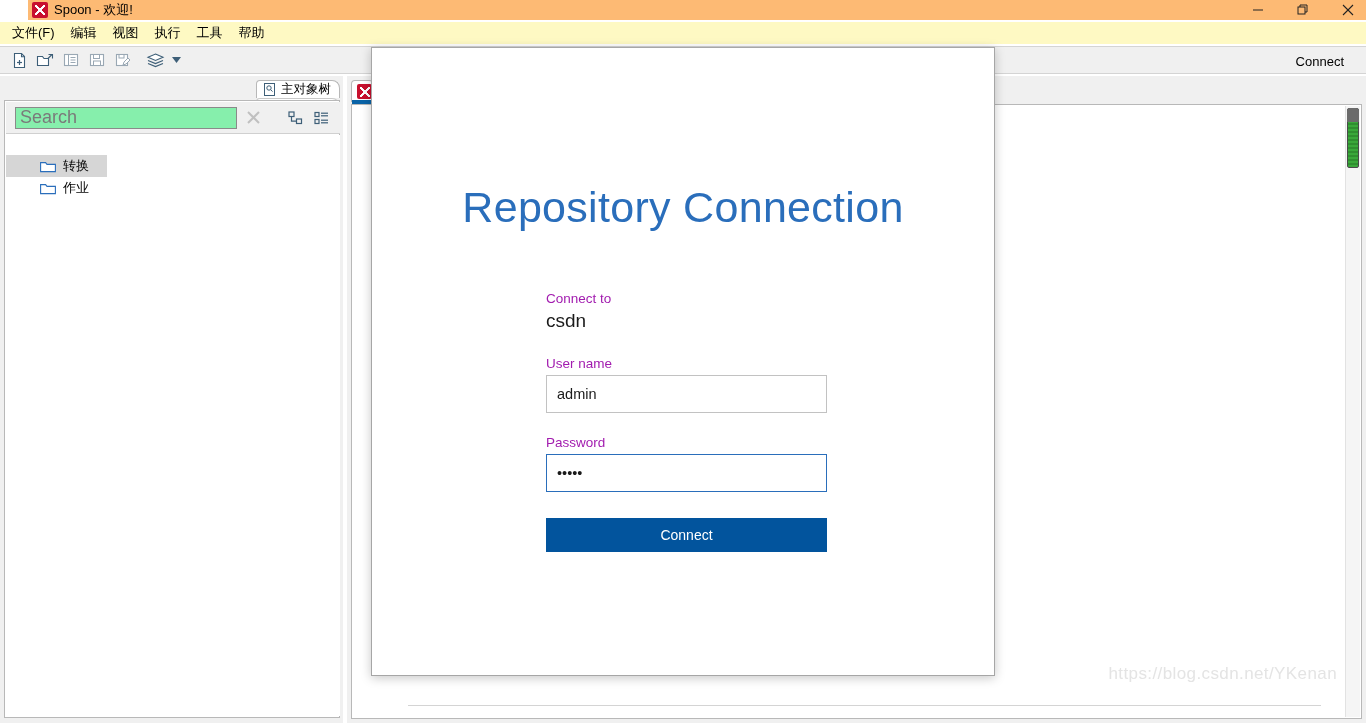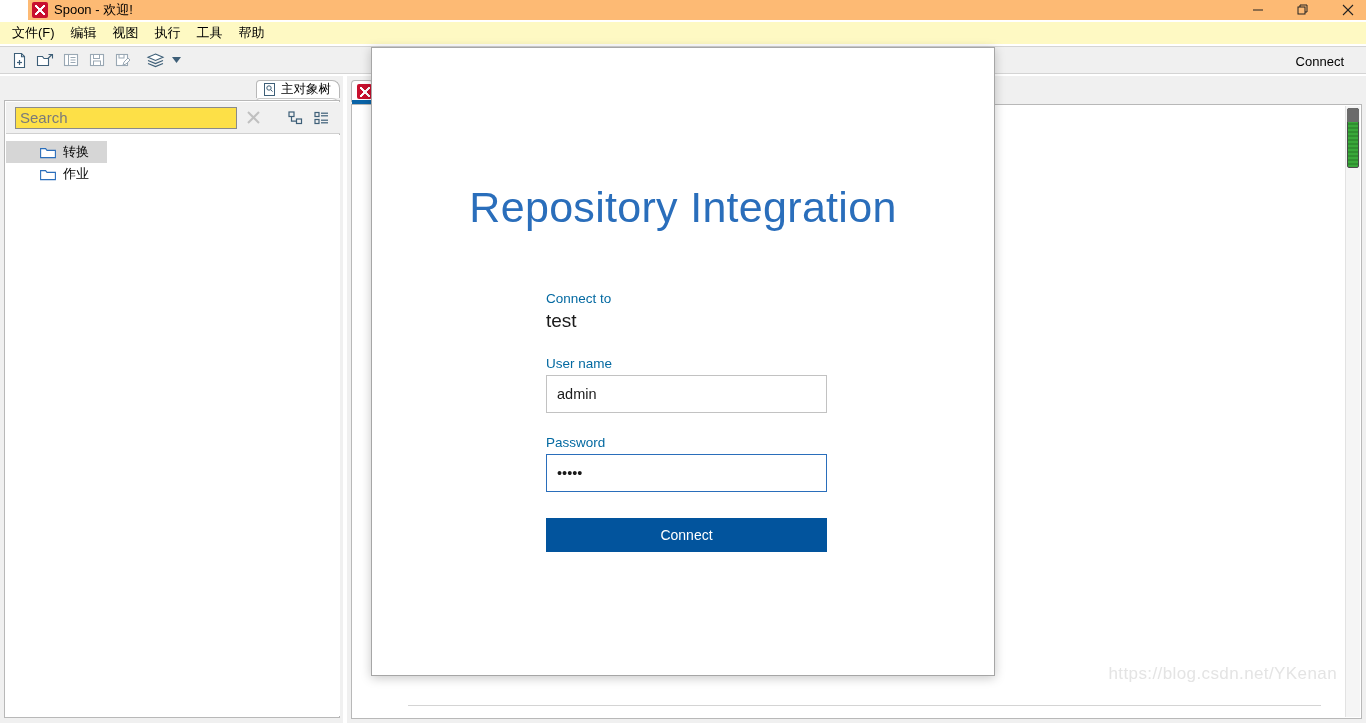--- a/index.html
+++ b/index.html
@@ -104,32 +104,32 @@
     position: absolute; left: 4px; top: 24px; width: 336px; height: 618px;
     background: #ffffff; border: 1px solid #b8b8b8;
   }
   .search-row {
     position: absolute; left: 1px; top: 1px; width: 334px; height: 32px;
     background: #f0f0f0; display: flex; align-items: center;
     border-bottom: 1px solid #d0d0d0;
   }
   .search-input {
     margin-left: 9px; width: 222px; height: 22px;
-    border: 1px solid #8a8a8a; background: #fde047;
-    font-size: 15px; color: #6d6d6d; padding: 0 4px;
+    border: 1px solid #8a8a8a; background: #86efac;
+    font-size: 18px; color: #6d6d6d; padding: 0 4px;
     font-family: "Liberation Sans", sans-serif;
   }
   .search-input::placeholder { color: #7a7a7a; opacity: 1; }
   .icon-btn {
     width: 24px; height: 24px; display: flex; align-items: center;
     justify-content: center; margin-left: 4px;
   }
   .tree {
     position: absolute; left: 1px; top: 34px; width: 334px; bottom: 1px;
-    background: #ffffff; padding-top: 6px;
+    background: #ffffff; padding-top: 20px;
   }
   .tree-node {
     height: 22px; display: flex; align-items: center; gap: 7px;
     padding-left: 34px; font-size: 13px; color: #000;
     width: fit-content; margin-left: 0;
   }
   .tree-node.selected { background: #d6d6d6; }
   .folder-ico { width: 16px; height: 13px; flex: none; }
 
   
@@ -248,21 +248,21 @@
   .dlg-heading {
     position: absolute; left: 0; right: 0; top: 135px;
     text-align: center;
     font-size: 43px; color: #2a6ebb; font-weight: 400;
     letter-spacing: .3px;
   }
   .dlg-form {
     position: absolute; left: 174px; top: 243px; width: 281px;
   }
   .field-label {
-    font-size: 13.5px; color: #0369a1; margin-bottom: 4px;
+    font-size: 13.5px; color: #a21caf; margin-bottom: 4px;
   }
   .field-value-big {
     font-size: 19px; color: #1a1a1a; margin-bottom: 24px;
   }
   .dlg-input {
     width: 281px; height: 38px;
     border: 1px solid #c2c2c2; background: #fff;
     font-size: 14.5px; color: #1a1a1a; padding: 0 10px;
     font-family: "Liberation Sans", sans-serif; outline: none;
   }
@@ -521,25 +521,25 @@
         <div class="vscroll">
           <div class="vscroll-thumb"></div>
           <div class="vscroll-cap"></div>
         </div>
       </div>
     </div>
   </div>
 
   <div class="dialog">
 
-    <div class="dlg-heading">Repository Integration</div>
+    <div class="dlg-heading">Repository Connection</div>
 
     <div class="dlg-form">
       <div class="field-label">Connect to</div>
-      <div class="field-value-big">test</div>
+      <div class="field-value-big">csdn</div>
 
       <div class="field-label">User name</div>
       <input class="dlg-input" type="text" value="admin" style="">
 
       <div class="gap"></div>
 
       <div class="field-label">Password</div>
       <input class="dlg-input focused" type="text" value="•••••" style="">
 
       <button class="dlg-btn">Connect</button>

